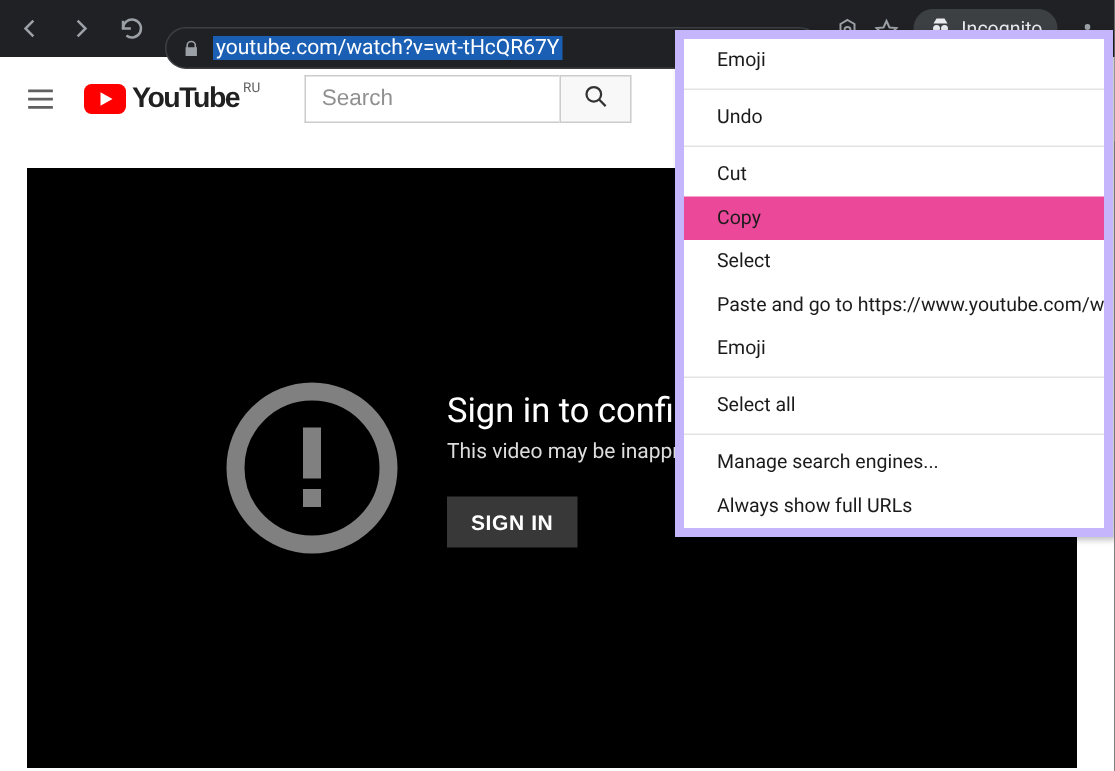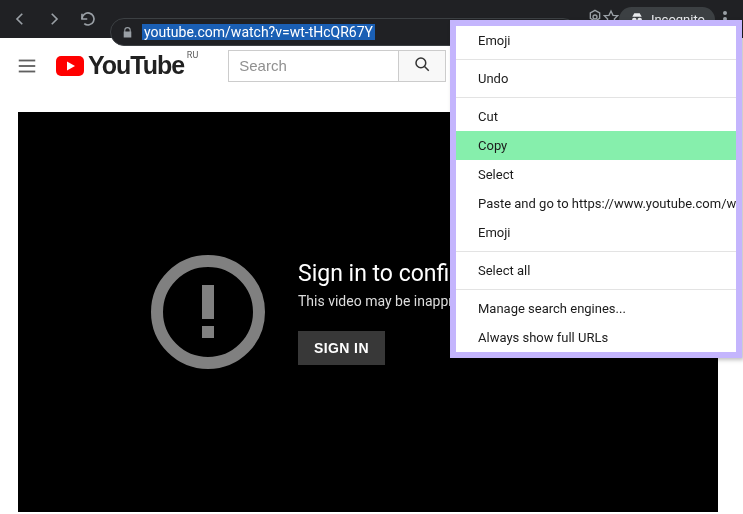--- a/index.html
+++ b/index.html
@@ -42,21 +42,21 @@
   }
   .lock-icon { color: #9aa0a6; display:flex; }
   .url-text {
     color: #fff;
     font-size: 14px;
     background: #1a5fb4;
     padding: 0 2px;
     white-space: nowrap;
   }
   .chrome-right {
-    display:flex; align-items:center; 
+    display:flex; align-items:flex-end; gap:10px;
     color:#9aa0a6;
   }
   .incognito-chip {
     display:flex; align-items:center; gap:6px;
     background:#3c4043; color:#e8eaed;
     padding:3px 10px; border-radius:14px;
     font-size:13px;
   }
   .dots-icon { width:20px; display:flex; justify-content:center; }
 
@@ -67,21 +67,21 @@
     display:flex;
     align-items:center;
     padding:0 16px;
     gap:18px;
     border-bottom:1px solid transparent;
   }
   .burger { color:#606060; display:flex; }
   .yt-logo { display:flex; align-items:center; position:relative; }
   .yt-logo-text {
     font-weight:700; letter-spacing:-1px;
-    font-size:25px; color:#212121; margin-left:4px;
+    font-size:19px; color:#212121; margin-left:4px;
     font-family: Arial, sans-serif;
   }
   .yt-locale {
     font-size:9px; color:#606060;
     position:absolute; top:-1px; right:-14px;
   }
   .searchbox {
     margin-left:26px;
     display:flex;
     flex:0 0 auto;
@@ -137,21 +137,21 @@
     box-shadow:2px 2px 4px rgba(0,0,0,0.25);
     font-size:13px;
     color:#1b1b1b;
     z-index:100;
   }
   .ctx-item {
     padding:7px 22px;
     white-space:nowrap;
     overflow:hidden;
   }
-  .ctx-item.highlight { background:#86efac; }
+  .ctx-item.highlight { background:#ec4899; }
   .ctx-sep { height:1px; background:#e3e3e3; margin:4px 0; }
 </style>
 </head>
 <body>
 
 <div class="browser-bar">
   <div class="nav-btn">
     <svg viewBox="0 0 24 24" fill="none" stroke="currentColor" stroke-width="2.2">
         <polyline points="15 5 8 12 15 19"></polyline>
       </svg>

